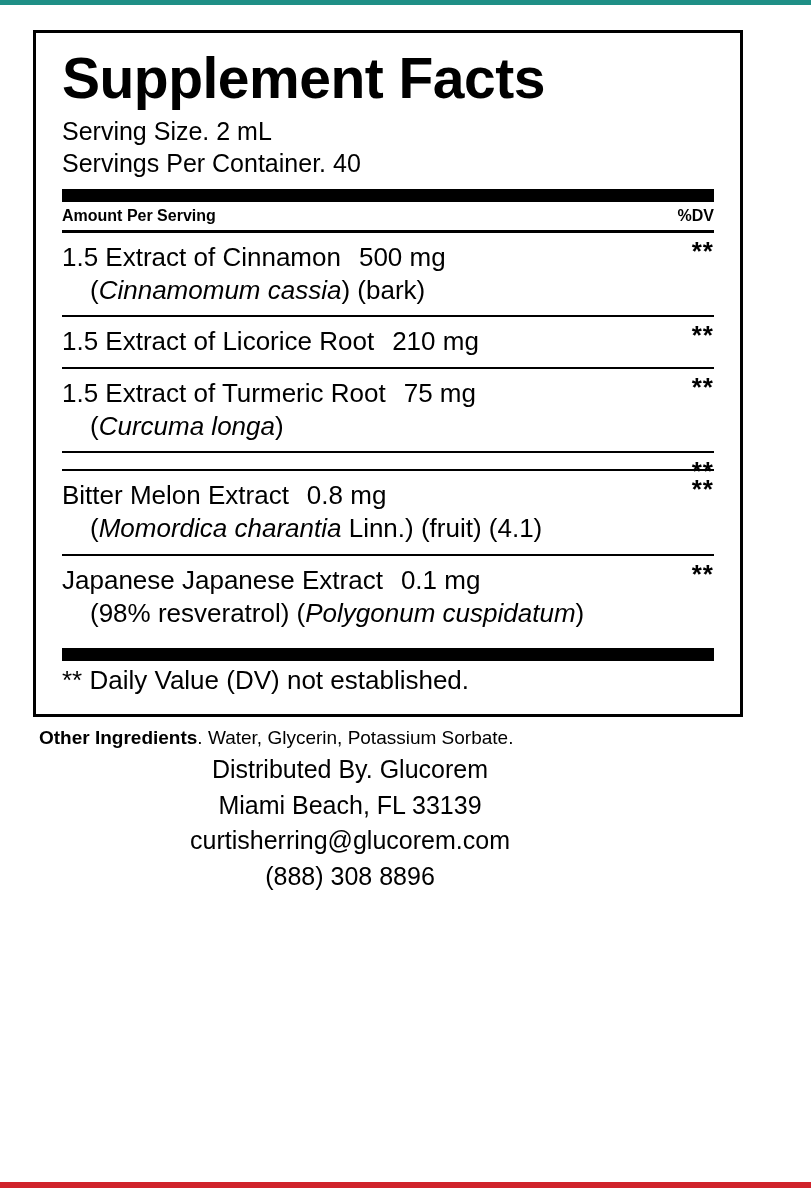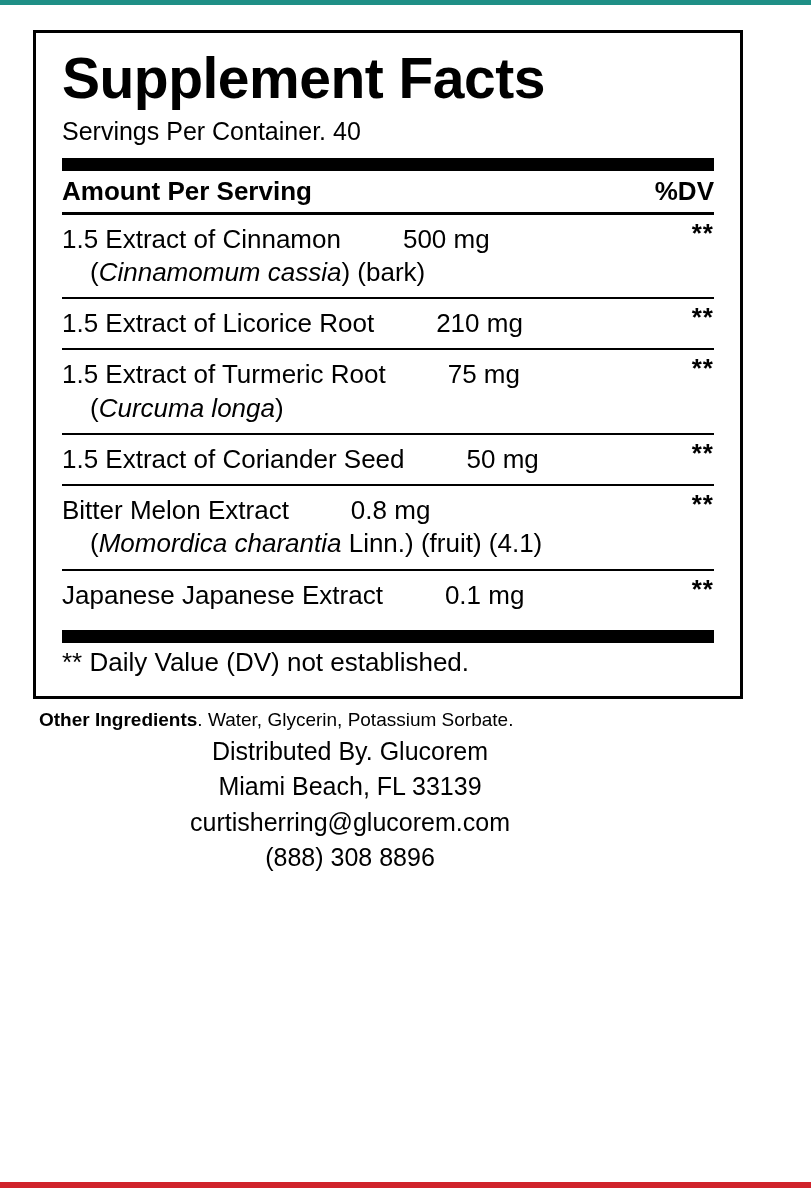--- a/index.html
+++ b/index.html
@@ -73,36 +73,35 @@
   }
   .rule-light {
     height: 2px;
     background: #000;
   }
 
   .amount-row {
     display: flex;
     justify-content: space-between;
     align-items: baseline;
-    font-size: 26px;
+    font-size: 16px;
     font-weight: 700;
     padding: 5px 0 5px 0;
   }
 
   
   .ing {
     padding: 8px 0 8px 0;
     position: relative;
     font-size: 26px;
     line-height: 1.28;
   }
   .ing .line1 {
     display: flex;
     align-items: baseline;
-    gap: 44px;
   }
   .ing .nm {
     white-space: nowrap;
   }
   .ing .amt {
     white-space: nowrap;
     margin-left: 18px;
   }
   .ing .dv {
     position: absolute;
@@ -149,20 +148,21 @@
 <body>
 
 <div class="edge-rule-top"></div>
 
 <div class="label">
 
   <div class="facts-box">
 
     <div class="facts-title">Supplement Facts</div>
 
+    <div class="serving-line">Serving Size. 2 mL</div>
     <div class="serving-line">Servings Per Container. 40</div>
 
     <div class="bar-thick"></div>
 
     <div class="amount-row">
       <span>Amount Per Serving</span>
       <span>%DV</span>
     </div>
 
     <div class="bar-thin"></div>
@@ -190,44 +190,41 @@
       <div class="line1">
         <span class="nm">1.5 Extract of Turmeric Root</span>
         <span class="amt">75 mg</span>
       </div>
       <div class="dv">**</div>
       <div class="line2"><span>(</span><i>Curcuma longa</i><span>)</span></div>
     </div>
     <div class="rule-light"></div>
 
     <div class="ing">
-      <div class="line1">
-        <span class="nm">1.5 Extract of Coriander Seed</span>
-        <span class="amt">50 mg</span>
-      </div>
       <div class="dv">**</div>
     </div>
     <div class="rule-light"></div>
 
     <div class="ing">
       <div class="line1">
         <span class="nm">Bitter Melon Extract</span>
         <span class="amt">0.8 mg</span>
       </div>
       <div class="dv">**</div>
       <div class="line2"><span>(</span><i>Momordica charantia</i><span> Linn.) (fruit) (4.1)</span></div>
     </div>
     <div class="rule-light"></div>
 
     <div class="ing">
       <div class="line1">
         <span class="nm">Japanese Japanese Extract</span>
         <span class="amt">0.1 mg</span>
       </div>
       <div class="dv">**</div>
+      <div class="line2"><span>(98% resveratrol) (</span><i>Polygonum cuspidatum</i><span>)</span></div>
     </div>
 
     <div class="bar-thick"></div>
 
     <div class="dv-note">** Daily Value (DV) not established.</div>
 
   </div>
 
   <div class="other"><b>Other Ingredients</b><span>. Water, Glycerin, Potassium Sorbate.</span></div>
 

